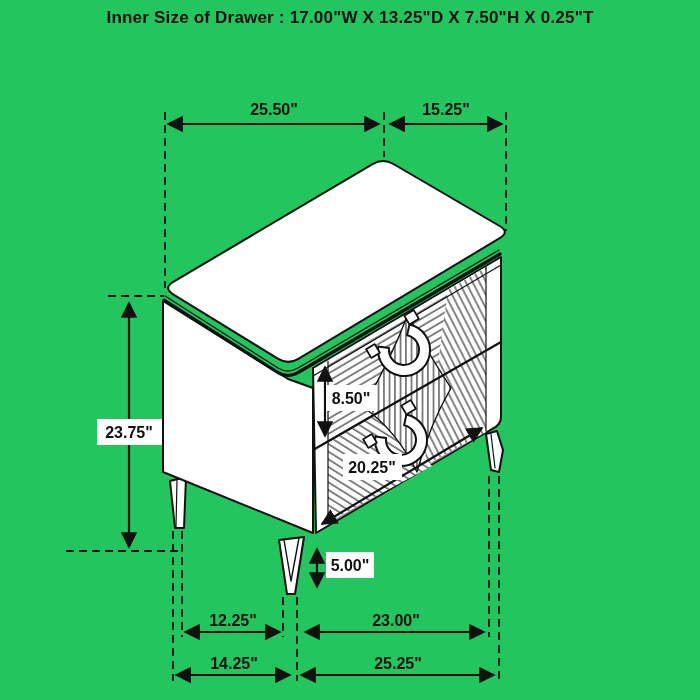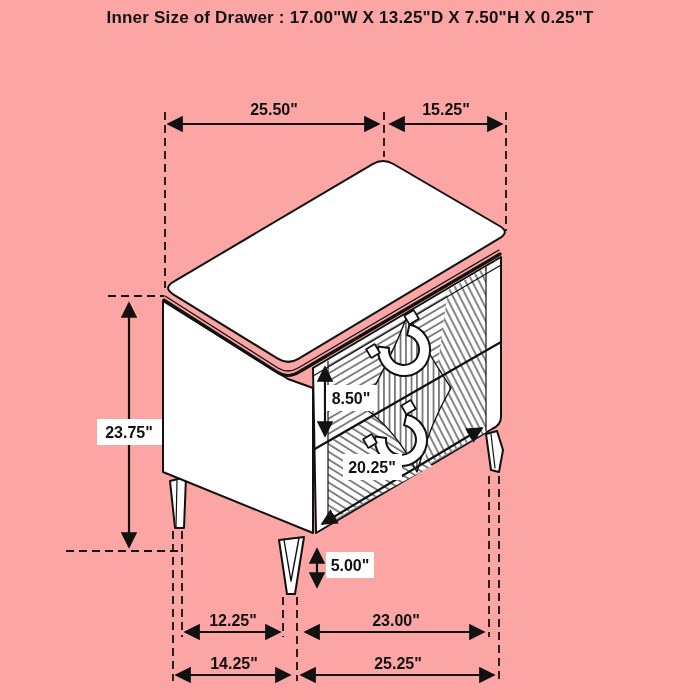--- a/index.html
+++ b/index.html
@@ -1,19 +1,19 @@
 <!DOCTYPE html>
 <html><head>
 <meta charset="utf-8">
 <style>
   html,body{margin:0;padding:0;background:#ffffff;}
   .canvas{
     position:relative;
     width:700px;height:700px;
-    background:#fca5a5;
+    background:#22c55e;
     font-family:"Liberation Sans", sans-serif;
     overflow:hidden;
   }
   .diagram-title{
     position:absolute;
     top:8px;left:0;width:700px;
     text-align:center;
     font-size:17px;
     font-weight:bold;
     color:#111111;

